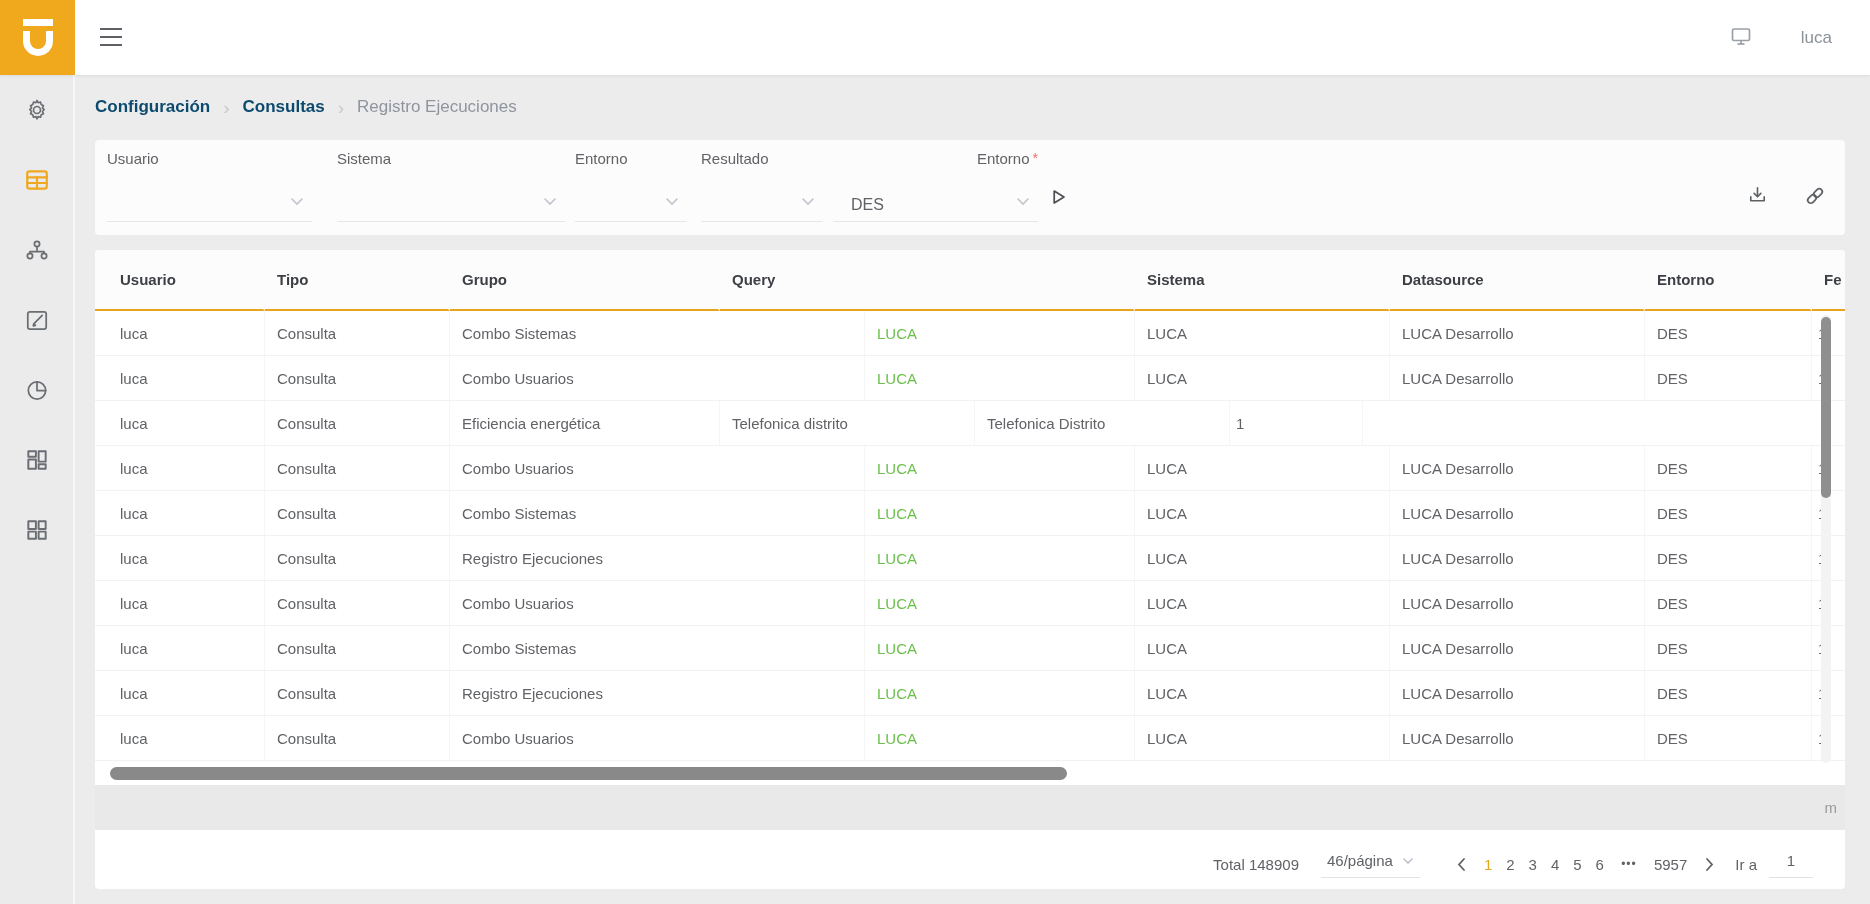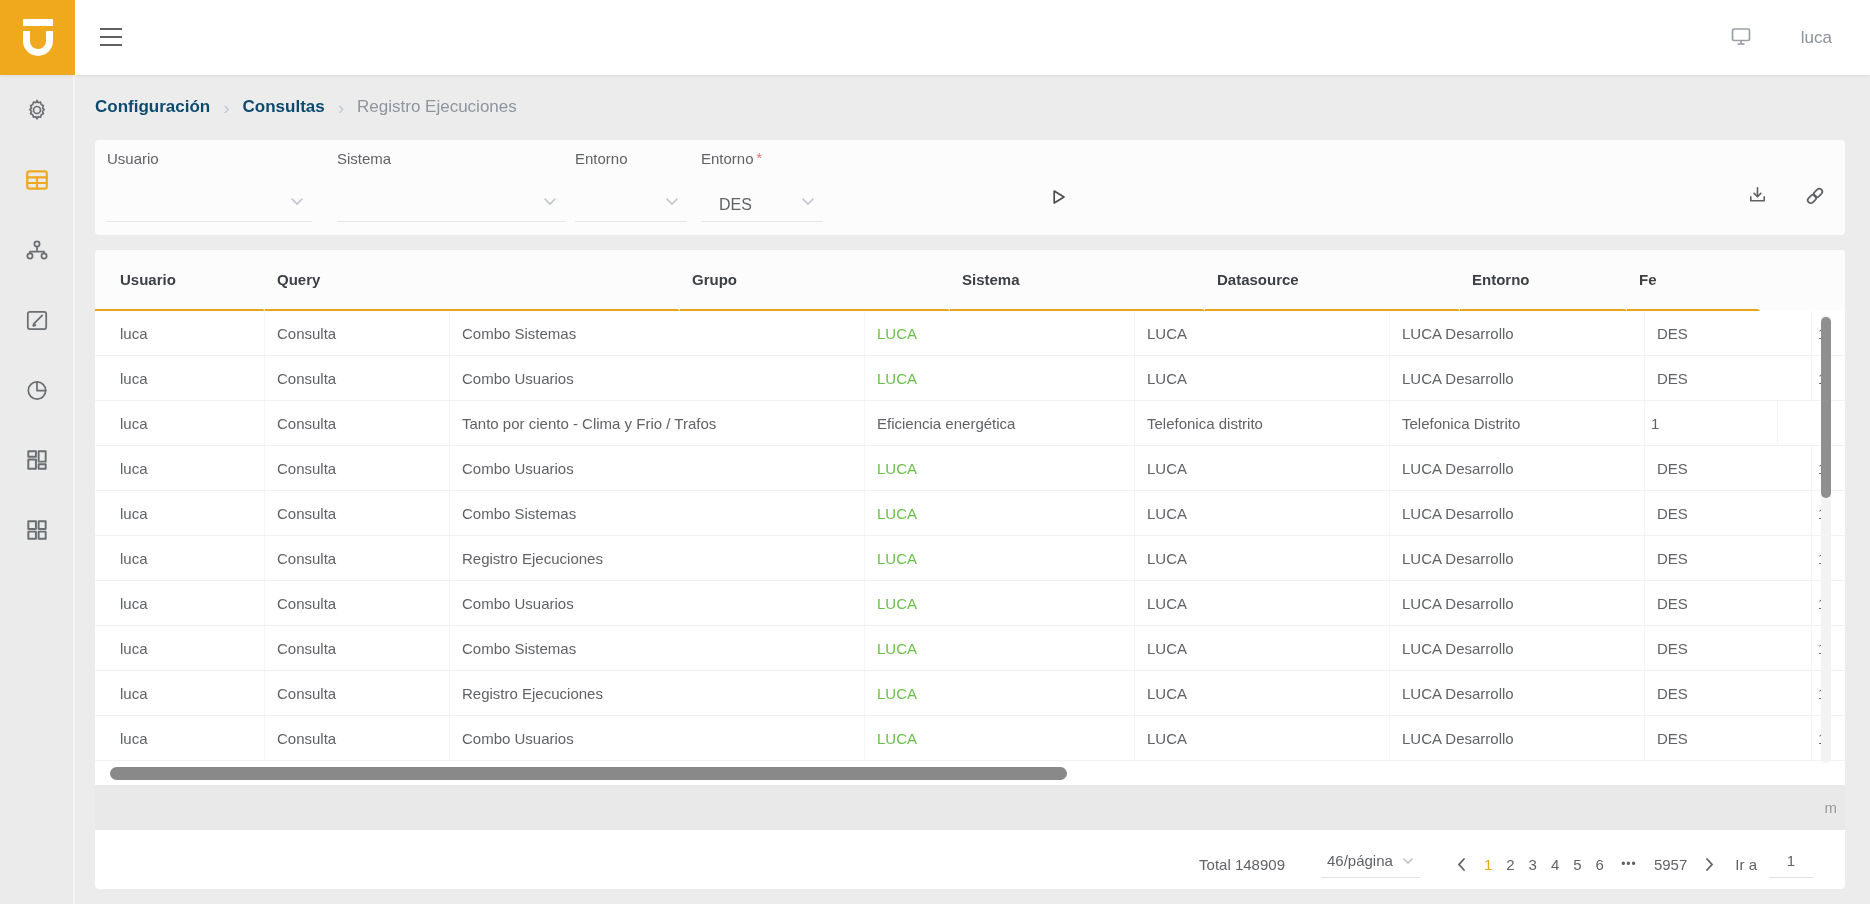--- a/index.html
+++ b/index.html
@@ -56,21 +56,21 @@
   .td:first-child { padding-left:25px; }
   .td.green { color:#6abf4b; }
   .hscroll-thumb { position:absolute; left:15px; top:517px; width:957px; height:13px; border-radius:7px; background:#898989; cursor:grab; }
   .summary-row { position:absolute; left:0; right:0; top:535px; height:45px; background:#e9e9e9; }
   .summary-frag { position:absolute; right:8px; top:0; line-height:45px; font-size:15px; color:#9b9b9b; }
   .vscroll { position:absolute; right:14px; top:65px; width:10px; height:448px; background:#f3f3f3; border-radius:5px; }
   .vscroll-thumb { position:absolute; left:0; top:2px; width:10px; height:181px; border-radius:5px; background:#8f8f8f; cursor:grab; }
 
   
   .pagination { position:absolute; right:32px; top:596px; height:36px; display:flex; align-items:center; font-size:15px; color:#606266; }
-  .pg-total { margin-right:36px; }
+  .pg-total { margin-right:22px; }
   .size-select { display:flex; align-items:center; gap:9px; border-bottom:1px solid #e0e3e7; padding:2px 6px 8px 6px; margin-right:26px; cursor:pointer; }
   .pg-arrow { background:none; border:none; cursor:pointer; padding:0 6px; margin:0 4px; display:flex; align-items:center; }
   .pg-num { min-width:30px; text-align:center; margin:0 7px; cursor:pointer; }
   .pg-num.active { color:#e6a817; }
   .pg-dots { min-width:26px; text-align:center; margin:0 5px; letter-spacing:1px; color:#606266; cursor:pointer; font-size:12px; }
   .goto-label { margin:0 12px 0 10px; }
   .goto-input { width:44px; border:none; border-bottom:1px solid #dfe3e7; background:transparent; text-align:center; font-size:15px; color:#606266; padding:2px 0 8px 0; font-family:inherit; }
 </style>
 </head>
 <body>
@@ -174,20 +174,29 @@
         <div class="field-label"><span>Sistema</span></div>
         <div class="sel">
           <span class="sel-value"></span>
           <span class="sel-caret"><svg width="14" height="9" viewBox="0 0 14 9" fill="none" stroke="#c0c4cc" stroke-width="1.6" stroke-linecap="round">
               <polyline points="2,2 7,7 12,2"></polyline>
             </svg></span>
         </div>
       </div>
       <div class="field">
         <div class="field-label"><span>Entorno</span></div>
+        <div class="sel">
+          <span class="sel-value"></span>
+          <span class="sel-caret"><svg width="14" height="9" viewBox="0 0 14 9" fill="none" stroke="#c0c4cc" stroke-width="1.6" stroke-linecap="round">
+              <polyline points="2,2 7,7 12,2"></polyline>
+            </svg></span>
+        </div>
+      </div>
+      <div class="field">
+        <div class="field-label"><span>Resultado</span></div>
         <div class="sel">
           <span class="sel-value"></span>
           <span class="sel-caret"><svg width="14" height="9" viewBox="0 0 14 9" fill="none" stroke="#c0c4cc" stroke-width="1.6" stroke-linecap="round">
               <polyline points="2,2 7,7 12,2"></polyline>
             </svg></span>
         </div>
       </div>
       <div class="field">
         <div class="field-label"><span>Entorno</span><span class="req">*</span></div>
         <div class="sel">
@@ -217,22 +226,23 @@
             <rect x="11.5" y="9" width="9.5" height="6" rx="3"></rect>
           </g>
         </svg>
       </button>
     </div>
   </div>
 
   <div class="table-panel">
     <div class="thead" id="thead">
         <div class="th" style="width: 170px;">Usuario</div>
+        <div class="th" style="width: 185px;">Tipo</div>
+        <div class="th" style="width: 270px;">Grupo</div>
         <div class="th" style="width: 415px;">Query</div>
-        <div class="th" style="width: 270px;">Grupo</div>
         <div class="th" style="width: 255px;">Sistema</div>
         <div class="th" style="width: 255px;">Datasource</div>
         <div class="th" style="width: 167px;">Entorno</div>
         <div class="th" style="width: 133px;">Fe</div>
       </div>
     <div id="tbody">
         <div class="tr">
           <div class="td" style="width: 170px;">luca</div>
           <div class="td" style="width: 185px;">Consulta</div>
           <div class="td" style="width: 415px;">Combo Sistemas</div>
@@ -248,21 +258,20 @@
           <div class="td" style="width: 415px;">Combo Usuarios</div>
           <div class="td green" style="width: 270px;">LUCA</div>
           <div class="td" style="width: 255px;">LUCA</div>
           <div class="td" style="width: 255px;">LUCA Desarrollo</div>
           <div class="td" style="width: 167px;">DES</div>
           <div class="td" style="width: 133px; padding-left: 6px;">1</div>
         </div>
         <div class="tr">
           <div class="td" style="width: 170px;">luca</div>
           <div class="td" style="width: 185px;">Consulta</div>
-          <div class="td" style="width: 415px;">Tanto por ciento - Clima y Frio / Trafos</div>
           <div class="td" style="width: 270px;">Eficiencia energética</div>
           <div class="td" style="width: 255px;">Telefonica distrito</div>
           <div class="td" style="width: 255px;">Telefonica Distrito</div>
           <div class="td" style="width: 133px; padding-left: 6px;">1</div>
         </div>
         <div class="tr">
           <div class="td" style="width: 170px;">luca</div>
           <div class="td" style="width: 185px;">Consulta</div>
           <div class="td" style="width: 415px;">Combo Usuarios</div>
           <div class="td green" style="width: 270px;">LUCA</div>

